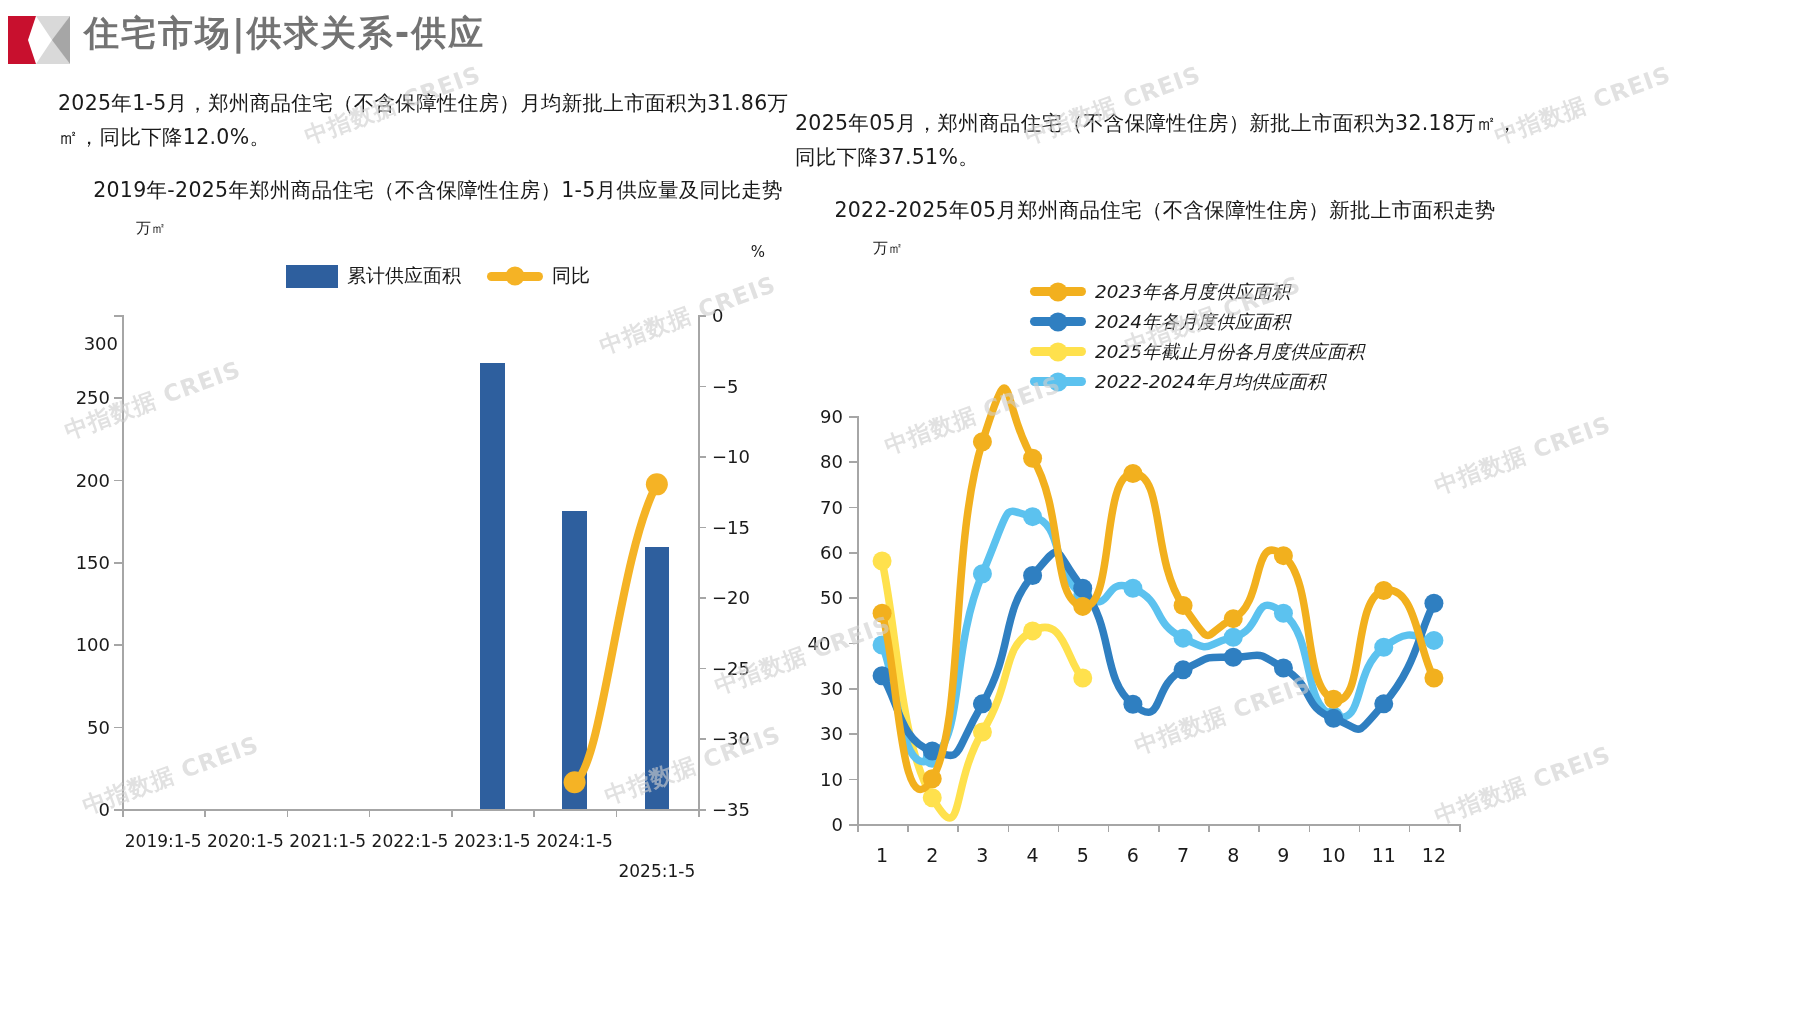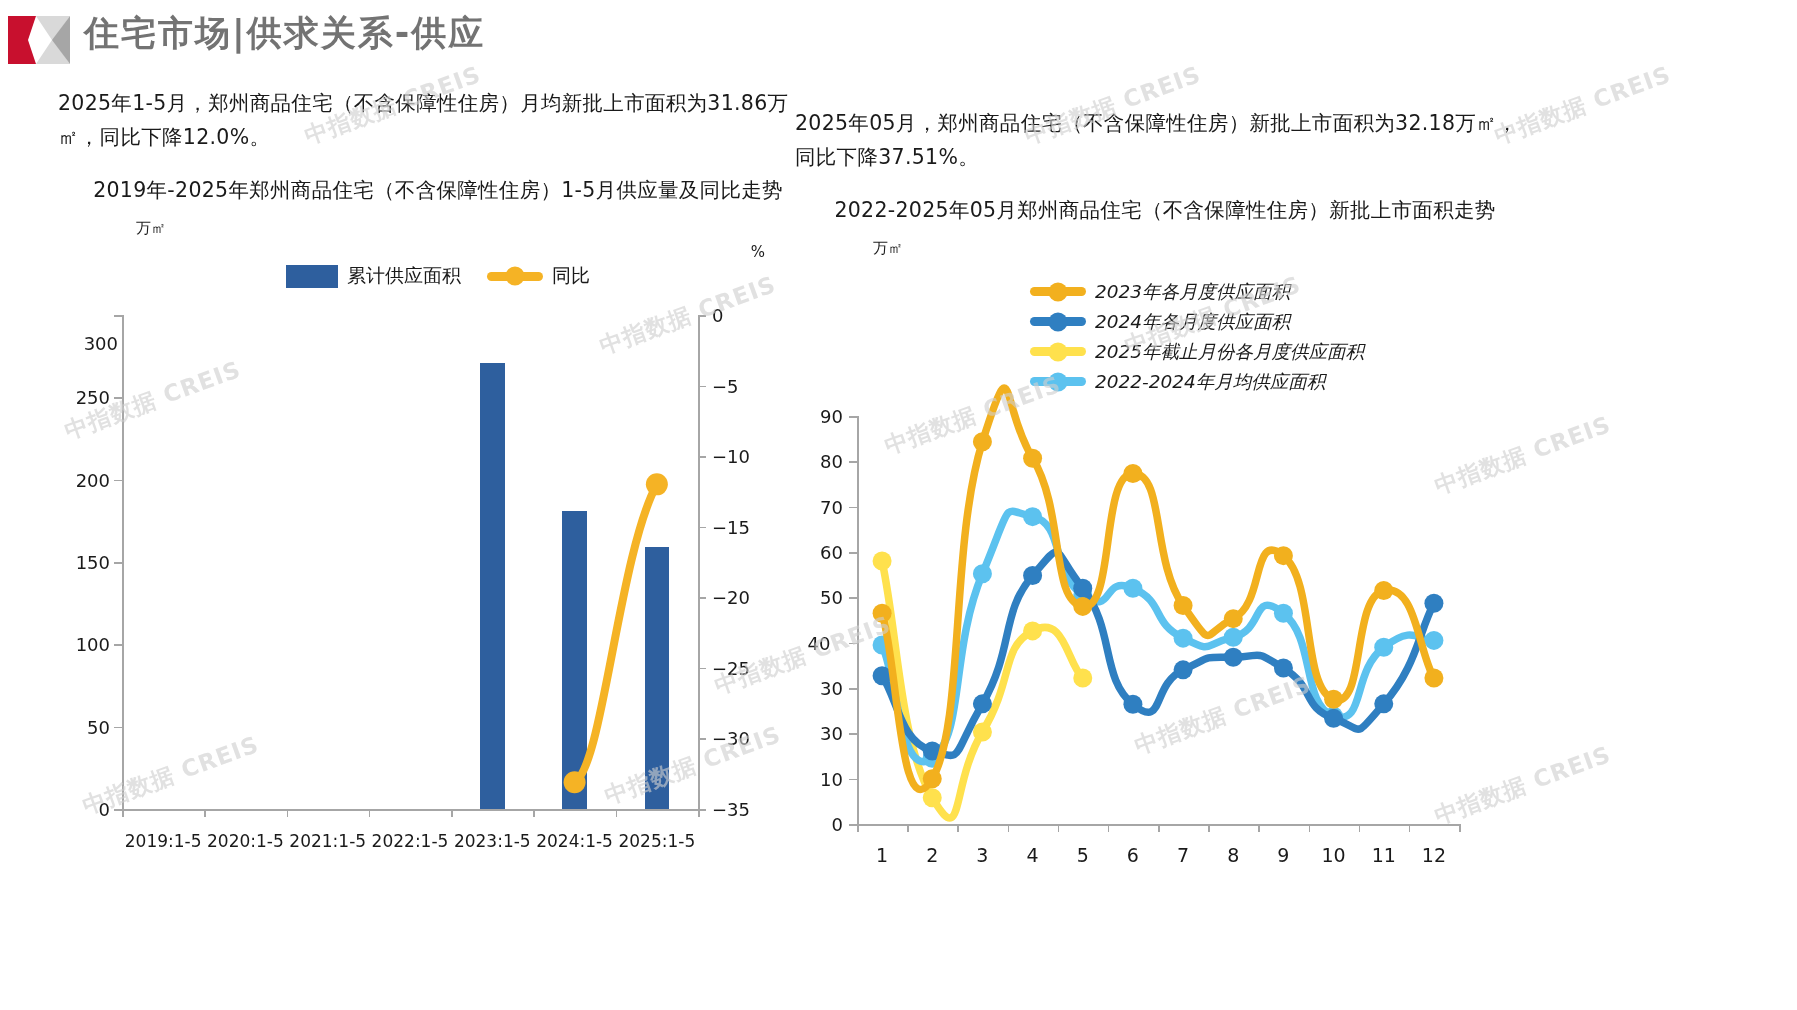--- a/index.html
+++ b/index.html
@@ -162,21 +162,21 @@
       <div class="tickmark" style="left:393.14285714285717px;top:504px;width:1.5px;height:8px;"></div>
       <div class="tickmark" style="left:475.42857142857144px;top:504px;width:1.5px;height:8px;"></div>
       <div class="tickmark" style="left:557.7142857142858px;top:504px;width:1.5px;height:8px;"></div>
       <div class="tickmark" style="left:640px;top:504px;width:1.5px;height:8px;"></div>
       <div class="xlab" style="left:105.14285714285714px;top:526px;">2019:1-5</div>
       <div class="xlab" style="left:187.42857142857144px;top:526px;">2020:1-5</div>
       <div class="xlab" style="left:269.7142857142857px;top:526px;">2021:1-5</div>
       <div class="xlab" style="left:352px;top:526px;">2022:1-5</div>
       <div class="xlab" style="left:434.28571428571433px;top:526px;">2023:1-5</div>
       <div class="xlab" style="left:516.5714285714287px;top:526px;">2024:1-5</div>
-      <div class="xlab" style="left:598.8571428571429px;top:526px;">2025:1-5</div>
+      <div class="xlab" style="left:598.8571428571429px;top:556px;">2025:1-5</div>
       <svg width="700" height="560" style="position:absolute;left:0;top:0;overflow:visible">
         <path d="M516.5714285714287,477.18285714285713 C544.5714285714287,463.18285714285713 560.8571428571429,249.37142857142857 598.8571428571429,179.37142857142857" fill="none" stroke="#f5b325" stroke-width="8" stroke-linecap="round"></path>
         <circle cx="516.5714285714287" cy="477.18285714285713" r="11" fill="#f5b325"></circle>
         <circle cx="598.8571428571429" cy="179.37142857142857" r="11" fill="#f5b325"></circle>
       </svg>
     </div>
 </div>
 
 <div class="col col-right">
 

